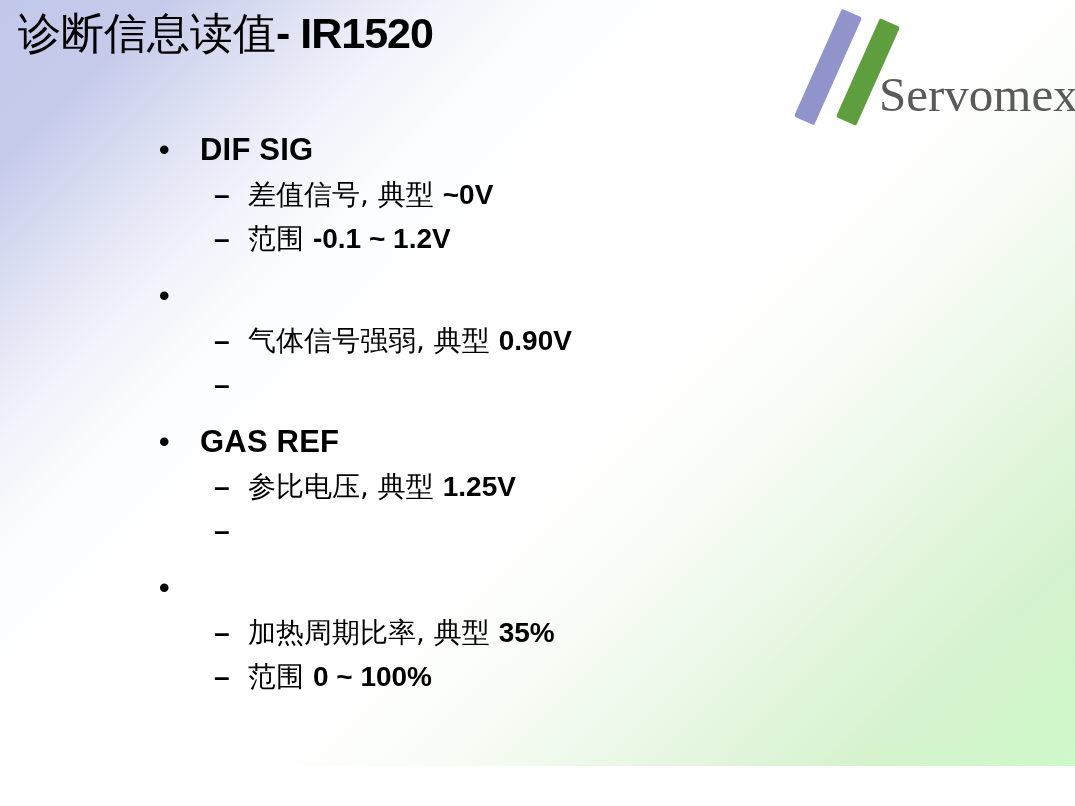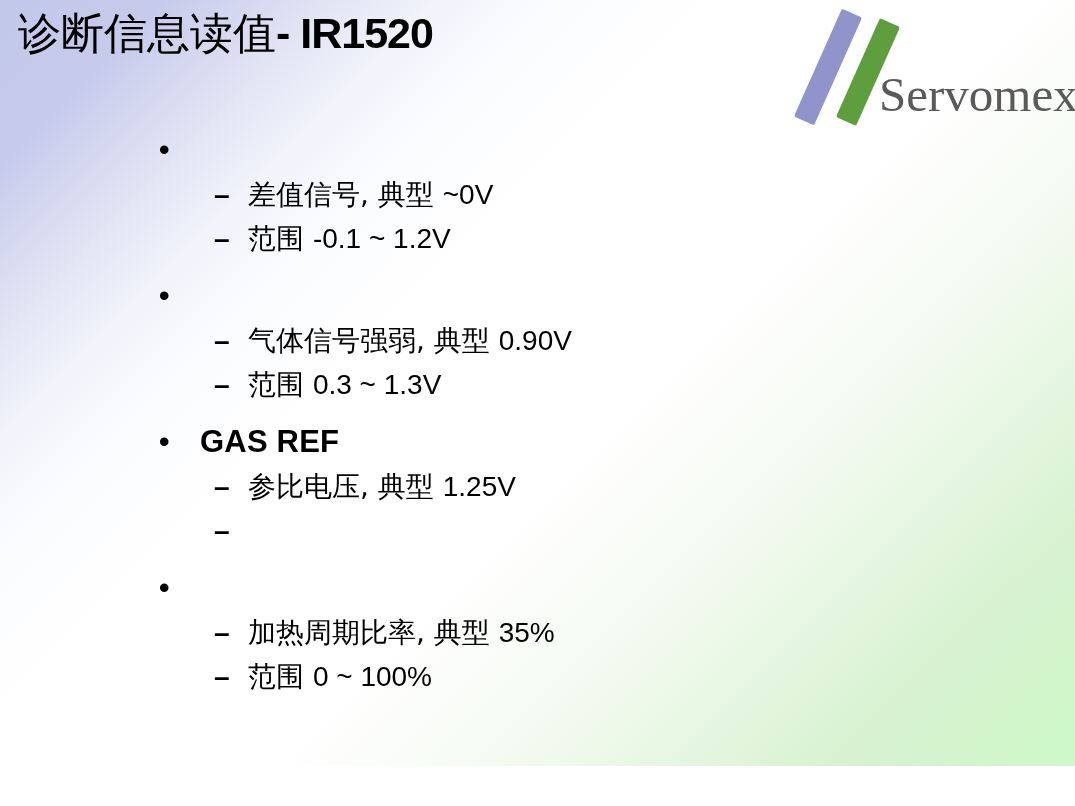--- a/index.html
+++ b/index.html
@@ -154,21 +154,21 @@
     font-size: 28px;
     line-height: 42px;
     color: #000;
     white-space: nowrap;
   }
   .lvl2 .text .cn {
     font-weight: 400;
     font-family: "DejaVu Sans", "Liberation Sans", sans-serif;
   }
   .lvl2 .text .lat {
-    font-weight: normal;
+    font-weight: bold;
     font-family: "Liberation Sans", "DejaVu Sans", sans-serif;
   }
 </style>
 </head>
 <body>
 
 <div id="slide">
 
   <div id="title">
     <span class="cn">诊断信息读值</span><span class="lat">- IR1520</span>
@@ -180,20 +180,21 @@
       <div class="slash green"></div>
     </div>
     <div id="logo-word">Servomex</div>
   </div>
 
   <div id="content">
 
     <div class="group">
       <div class="lvl1">
         <span class="marker">•</span>
+        <span class="text">DIF SIG</span>
       </div>
       <div class="lvl2">
         <span class="marker">–</span>
         <span class="text"><span class="cn">差值信号, 典型 </span><span class="lat">~0V</span></span>
       </div>
       <div class="lvl2">
         <span class="marker">–</span>
         <span class="text"><span class="cn">范围 </span><span class="lat">-0.1 ~ 1.2V</span></span>
       </div>
     </div>
@@ -201,21 +202,20 @@
     <div class="group">
       <div class="lvl1">
         <span class="marker">•</span>
       </div>
       <div class="lvl2">
         <span class="marker">–</span>
         <span class="text"><span class="cn">气体信号强弱, 典型 </span><span class="lat">0.90V</span></span>
       </div>
       <div class="lvl2">
         <span class="marker">–</span>
-        <span class="text"><span class="cn">范围 </span><span class="lat">0.3 ~ 1.3V</span></span>
       </div>
     </div>
 
     <div class="group">
       <div class="lvl1">
         <span class="marker">•</span>
         <span class="text">GAS REF</span>
       </div>
       <div class="lvl2">
         <span class="marker">–</span>

